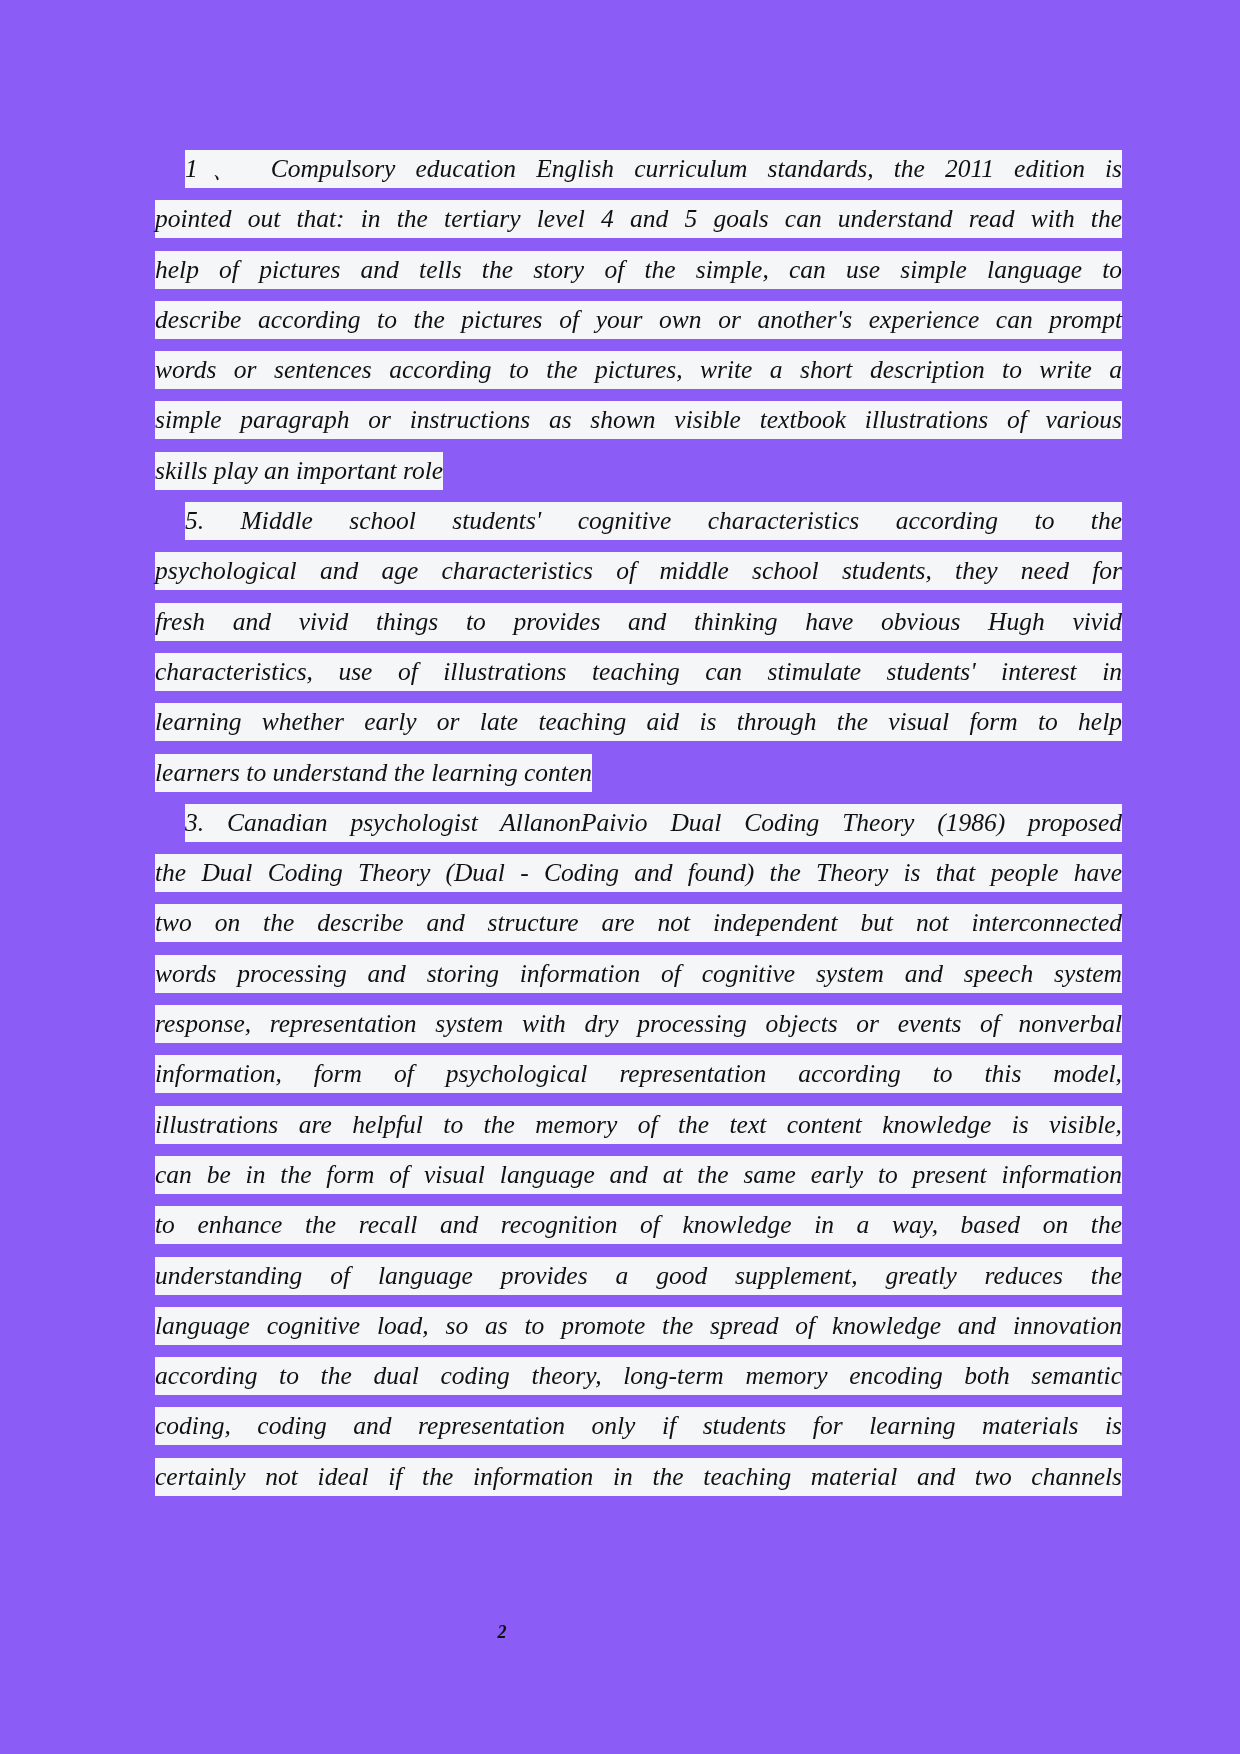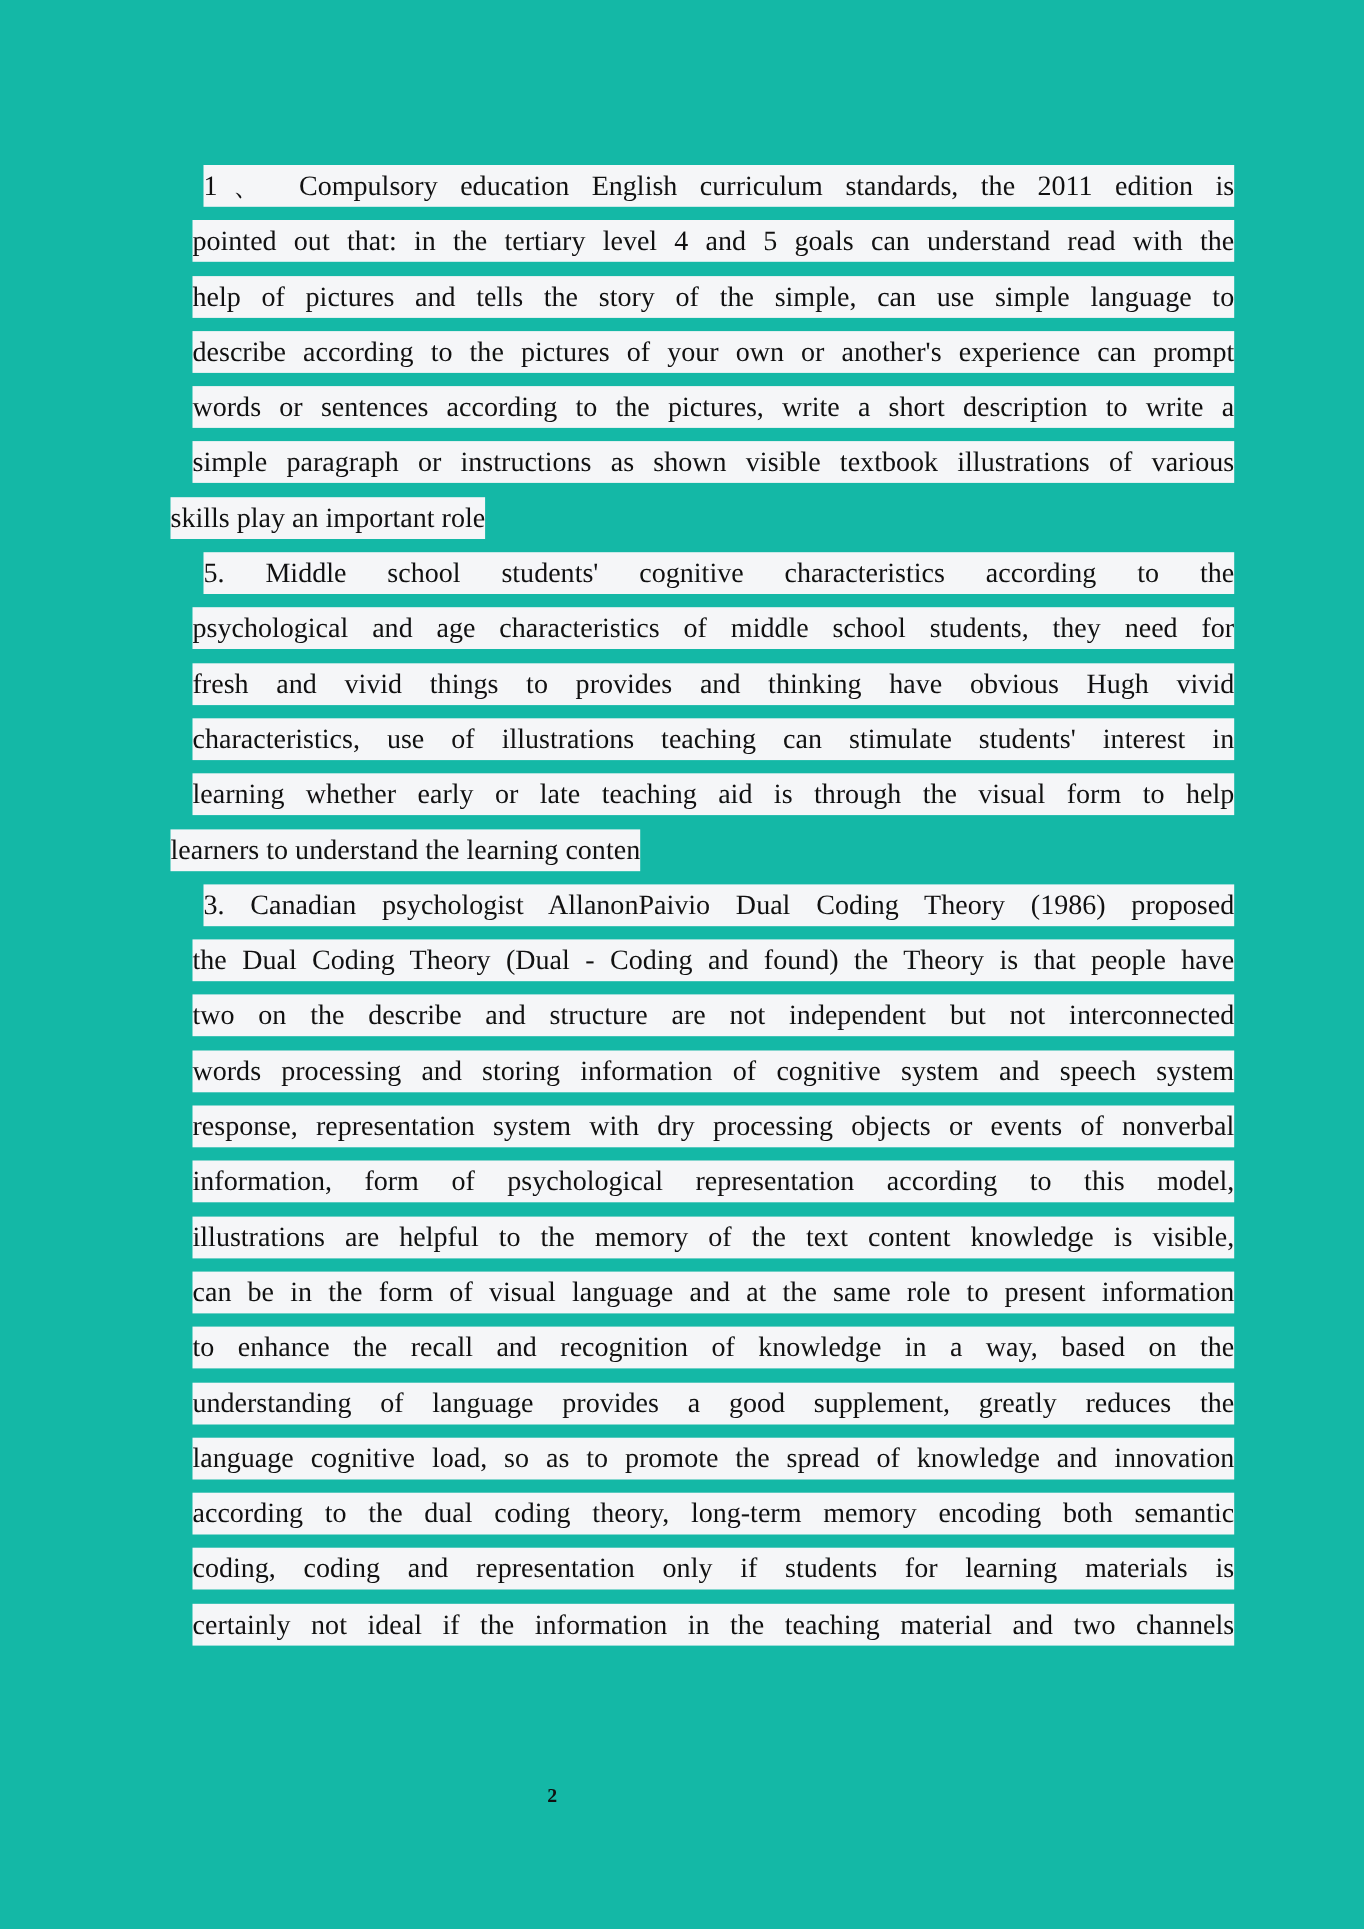--- a/index.html
+++ b/index.html
@@ -1,38 +1,37 @@
 <!DOCTYPE html>
 <html><head>
 <meta charset="utf-8">
 <style>
   html, body { margin: 0; padding: 0; background: #ffffff; }
   body { width: 1240px; height: 1754px; position: relative; overflow: hidden; }
-  .page { position: absolute; left: 0; top: 0; width: 1240px; height: 1754px; background: #14b8a6; }
+  .page { position: absolute; left: 0; top: 0; width: 1240px; height: 1754px; background: #8b5cf6; font-style: italic; }
   .body-text { position: absolute; left: 155px; top: 146px; width: 967px; }
   .line {
     position: relative;
     height: 50.3px;
     font-family: "Liberation Serif", "DejaVu Serif", serif;
     font-size: 25.5px;
     color: #111111;
   }
   .line .hl {
     position: absolute;
     top: 4px;
     height: 38px;
     line-height: 38px;
     background: #f5f6f8;
     white-space: nowrap;
   }
   .line.full .hl {
     left: 0; right: 0;
     text-align: justify;
     text-align-last: justify;
-    margin-left: 20px;
   }
   .line.first .hl { left: 30px; right: 0; text-align: justify; text-align-last: justify; }
   .line.last .hl { left: 0; text-align: left; }
   .page-number {
     position: absolute;
     left: 492px; top: 1622px;
     width: 20px; text-align: center;
     font-family: "Liberation Serif", "DejaVu Serif", serif;
     font-weight: bold; font-size: 18px; color: #111;
   }
@@ -99,21 +98,21 @@
     <div class="line full">
         <span class="hl">response, representation system with dry processing objects or events of nonverbal</span>
       </div>
     <div class="line full">
         <span class="hl">information, form of psychological representation according to this model,</span>
       </div>
     <div class="line full">
         <span class="hl">illustrations are helpful to the memory of the text content knowledge is visible,</span>
       </div>
     <div class="line full">
-        <span class="hl">can be in the form of visual language and at the same role to present information</span>
+        <span class="hl">can be in the form of visual language and at the same early to present information</span>
       </div>
     <div class="line full">
         <span class="hl">to enhance the recall and recognition of knowledge in a way, based on the</span>
       </div>
     <div class="line full">
         <span class="hl">understanding of language provides a good supplement, greatly reduces the</span>
       </div>
     <div class="line full">
         <span class="hl">language cognitive load, so as to promote the spread of knowledge and innovation</span>
       </div>

